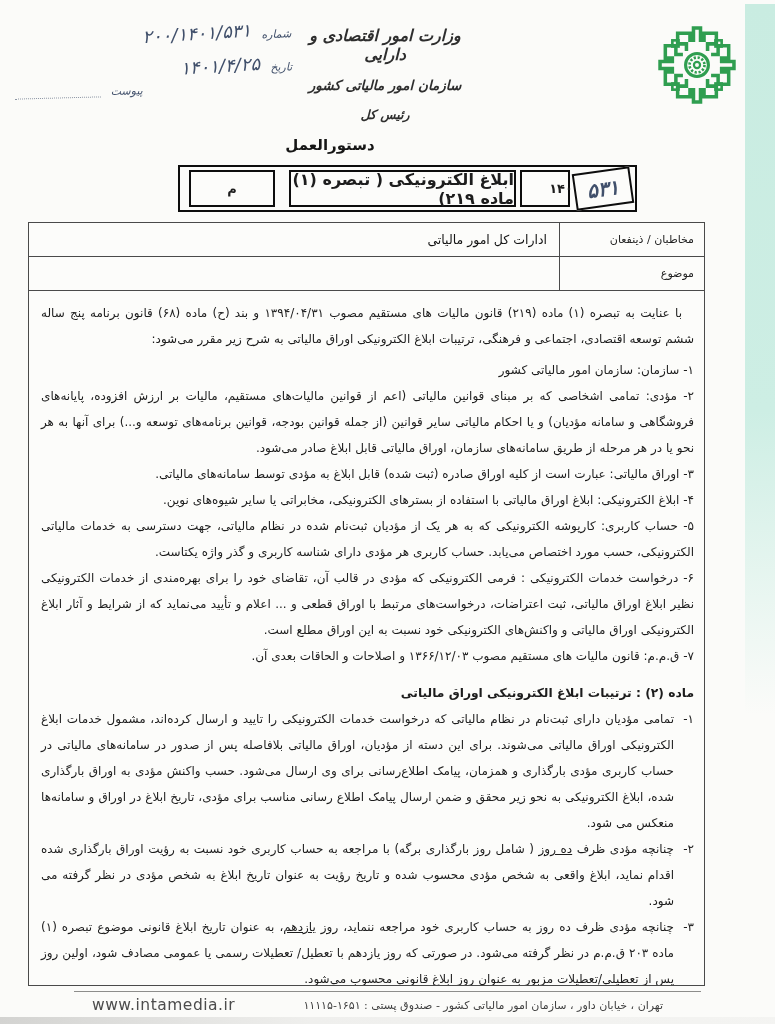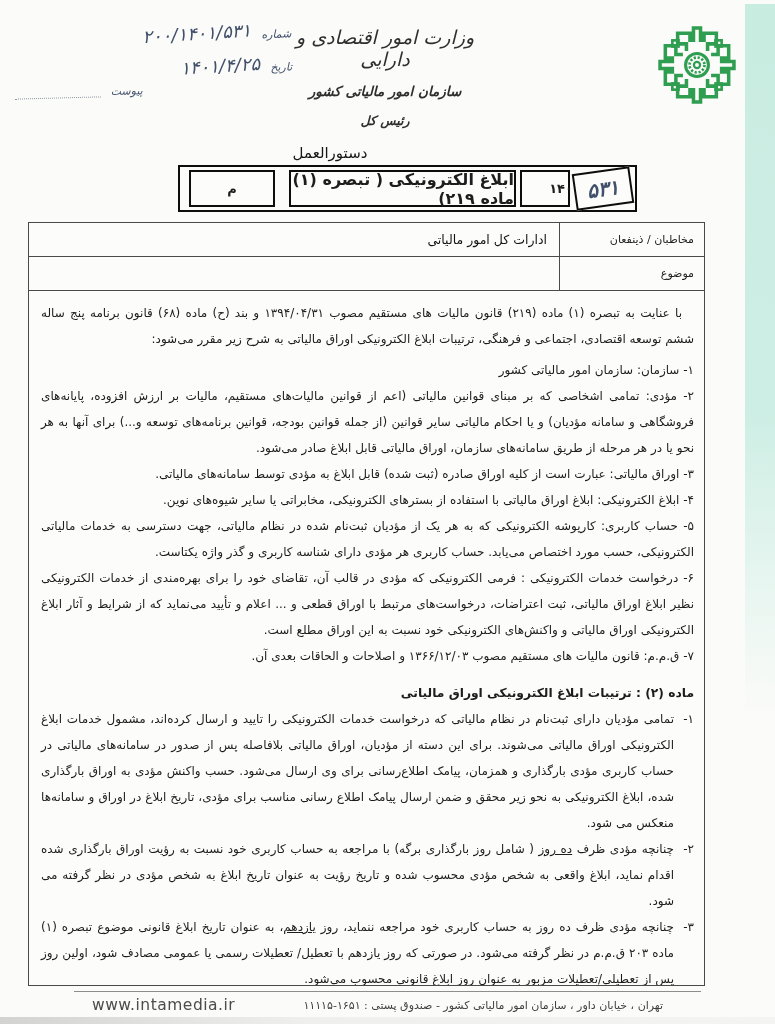--- a/index.html
+++ b/index.html
@@ -21,30 +21,30 @@
   .stamp-row{ display:flex; align-items:baseline; gap:10px; justify-content:flex-start; }
   .stamp-label{ font-size:11px; font-style:italic; flex:none; }
   .stamp-value{ font-size:18px; font-style:italic; letter-spacing:2px; transform:rotate(-2deg); white-space:nowrap; }
   .stamp-row.date{ margin-top:12px; }
   .stamp-row.attach{ margin-top:6px; padding-right:150px; align-items:center; }
   .stamp-line{ flex:1; border-bottom:1px dotted #8b94a3; height:10px; }
 
   
   .letterhead{ position:absolute; top:26px; right:295px; width:190px; text-align:center;
     font-style:italic; color:#2e2e2e; }
-  .lh1{ font-size:19px; font-weight:400; }
+  .lh1{ font-size:16px; font-weight:700; }
   .lh2{ font-size:13.5px; font-weight:600; margin-top:13px; }
   .lh3{ font-size:12.5px; font-weight:600; margin-top:14px; }
 
   
   .logo{ position:absolute; top:16px; right:34px; width:88px; height:98px; }
 
   
-  .doc-type{ position:absolute; top:144px; right:385px; width:120px; text-align:center;
-    font-size:15px; font-weight:normal; color:#161616; }
+  .doc-type{ position:absolute; top:136px; right:385px; width:120px; text-align:center;
+    font-size:15px; font-weight:bold; color:#161616; }
   .doc-table{ position:absolute; top:165px; right:138px; width:459px; height:47px;
     border:2px solid #0d0d0d; padding:3px; display:flex; gap:4px; background:#fbfbf9; }
   .cell{ border:2px solid #0d0d0d; display:flex; align-items:center; justify-content:center; background:#fcfcfa; }
   .c-serial{ width:58px; font-size:20px; font-style:italic; color:#41506b; transform:rotate(-8deg); font-weight:bold; }
   .c-year{ width:50px; font-size:13px; font-weight:bold;padding-left:40px; }
   .c-title{ flex:1; font-size:16px; font-weight:bold; }
   .c-type{ width:86px; margin-left:6px; margin-right:10px; font-size:13px; font-weight:bold; }
 
   
   .main-box{ position:absolute; top:222px; right:70px; width:677px; height:764px;

